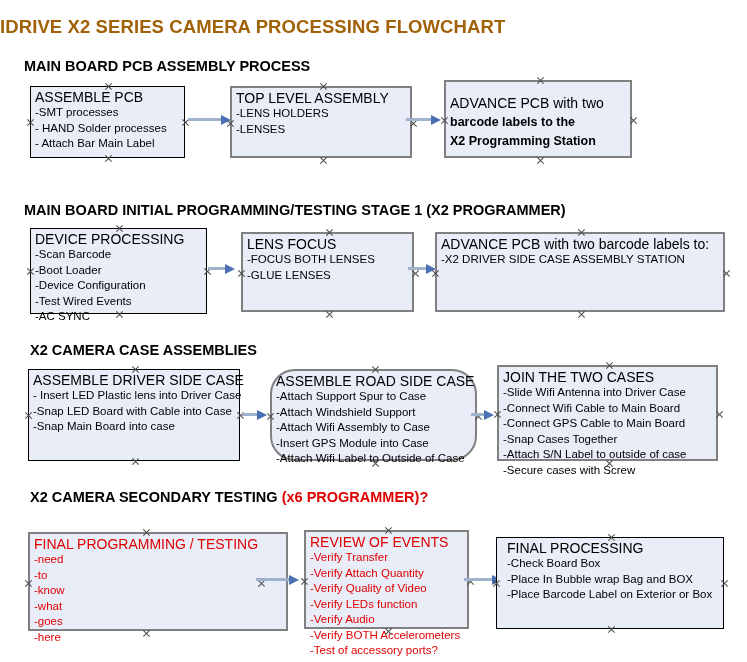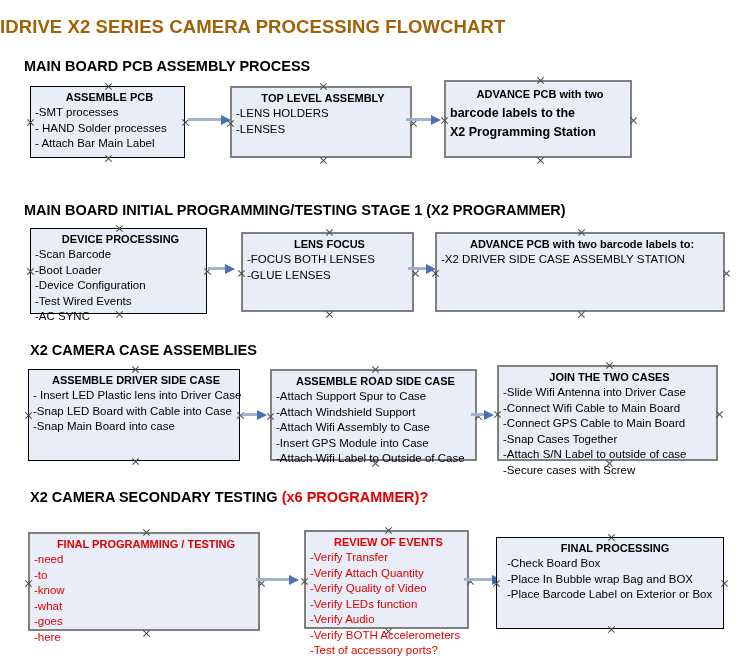--- a/index.html
+++ b/index.html
@@ -50,26 +50,25 @@
     background: #e8edf7;
     border: 1.5px solid #000000;
     padding: 3px 0 0 4px;
     overflow: visible;
   }
   .pbox.sel {
     border: 2.5px solid #808080;
     margin-left: 8px;
   }
   .pbox .btitle {
-    font-size: 11px;
-    font-weight: bold;
+    font-size: 14px;
+    font-weight: normal;
     color: #000000;
     line-height: 15px;
     white-space: nowrap;
-    text-align: center;
   }
   .pbox .bline {
     font-size: 11.5px;
     font-weight: normal;
     color: #000000;
     line-height: 15.5px;
     white-space: nowrap;
   }
   .pbox.bold-lines .bline {
     font-weight: bold;
@@ -152,21 +151,21 @@
     <span class="handle" style="left:88px; top:-5px;"></span>
     <span class="handle" style="left:88px; top:69px;"></span>
     <span class="handle" style="left:-5px; top:32px;"></span>
     <span class="handle" style="left:178px; top:32px;"></span>
   </div>
 
   <div class="conn" style="left:406px; top:118px; width:26px;">
     <span class="head"></span>
   </div>
 
-  <div class="pbox sel bold-lines" style="left:436px; top:80px; width:188px; height:78px; padding-top:3px;">
+  <div class="pbox sel bold-lines" style="left:436px; top:80px; width:188px; height:78px; padding-top:12px;">
     <div class="btitle" style="line-height:19px;">ADVANCE PCB with two</div>
     <div class="bline">barcode labels to the</div>
     <div class="bline"> X2 Programming Station</div>
     <span class="handle" style="left:91px; top:-5px;"></span>
     <span class="handle" style="left:91px; top:75px;"></span>
     <span class="handle" style="left:-5px; top:35px;"></span>
     <span class="handle" style="left:184px; top:35px;"></span>
   </div>
 
   <div class="section-title" style="left:24px; top:202px;">
@@ -225,21 +224,21 @@
     <span class="handle" style="left:103px; top:-4px;"></span>
     <span class="handle" style="left:103px; top:88px;"></span>
     <span class="handle" style="left:-4px; top:42px;"></span>
     <span class="handle" style="left:208px; top:42px;"></span>
   </div>
 
   <div class="conn" style="left:242px; top:413px; width:16px;">
     <span class="head"></span>
   </div>
 
-  <div class="pbox sel" style="left:262px; top:369px; width:207px; height:92px;">
+  <div class="pbox sel" style="left:262px; top:369px; width:207px; height:92px;border-radius:25px;">
     <div class="btitle">ASSEMBLE ROAD SIDE CASE</div>
     <div class="bline">-Attach Support Spur to Case</div>
     <div class="bline">-Attach Windshield Support</div>
     <div class="bline">-Attach Wifi Assembly to Case</div>
     <div class="bline">-Insert GPS Module into Case</div>
     <div class="bline">-Attach Wifi Label to Outside of Case</div>
     <span class="handle" style="left:100px; top:-5px;"></span>
     <span class="handle" style="left:100px; top:89px;"></span>
     <span class="handle" style="left:-5px; top:42px;"></span>
     <span class="handle" style="left:203px; top:42px;"></span>
@@ -260,21 +259,21 @@
     <span class="handle" style="left:107px; top:-5px;"></span>
     <span class="handle" style="left:107px; top:93px;"></span>
     <span class="handle" style="left:-5px; top:44px;"></span>
     <span class="handle" style="left:217px; top:44px;"></span>
   </div>
 
   <div class="section-title" style="left:30px; top:489px;">
     <span>X2 CAMERA SECONDARY TESTING </span><span class="accent">(x6 PROGRAMMER)?</span>
   </div>
 
-  <div class="pbox sel red" style="left:20px; top:532px; width:232px; height:99px;">
+  <div class="pbox sel red" style="left:20px; top:532px; width:260px; height:99px;">
     <div class="btitle">FINAL PROGRAMMING / TESTING</div>
     <div class="bline">-need</div>
     <div class="bline">-to</div>
     <div class="bline">-know</div>
     <div class="bline">-what</div>
     <div class="bline">-goes</div>
     <div class="bline">-here</div>
     <span class="handle" style="left:113px; top:-5px;"></span>
     <span class="handle" style="left:113px; top:96px;"></span>
     <span class="handle" style="left:-5px; top:46px;"></span>

